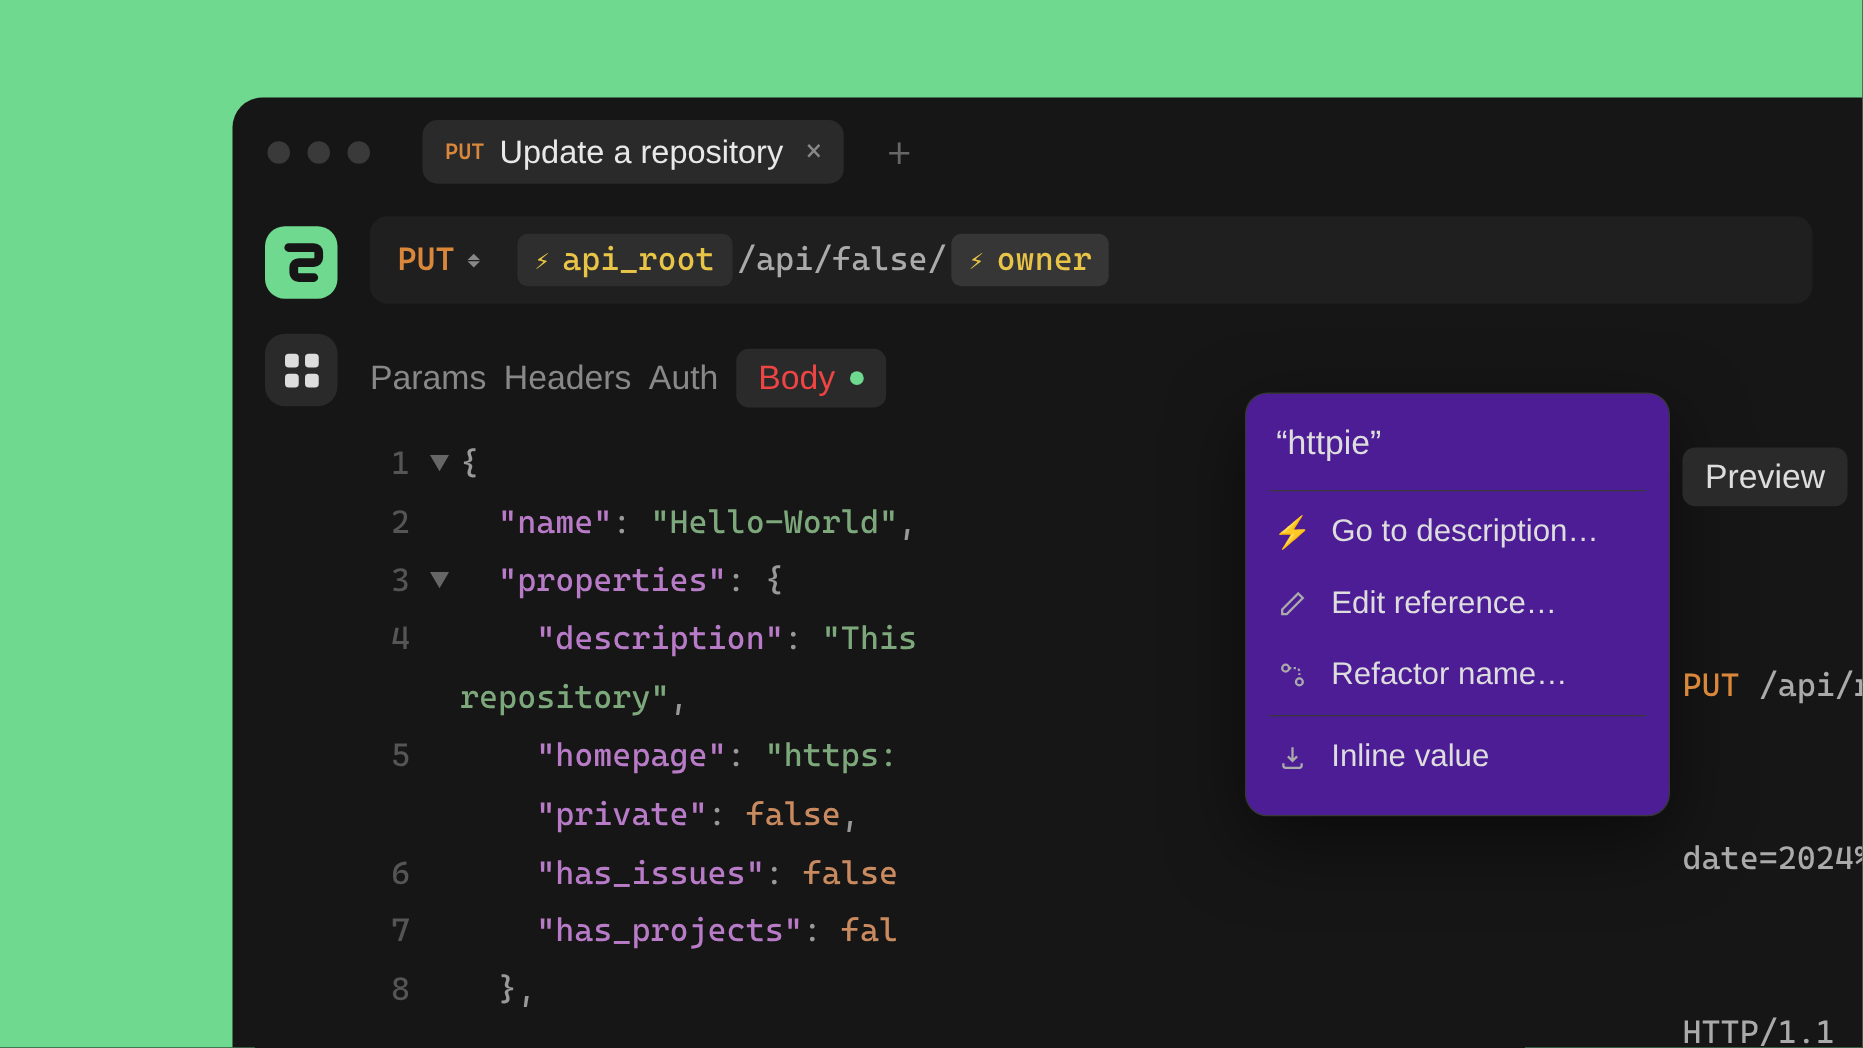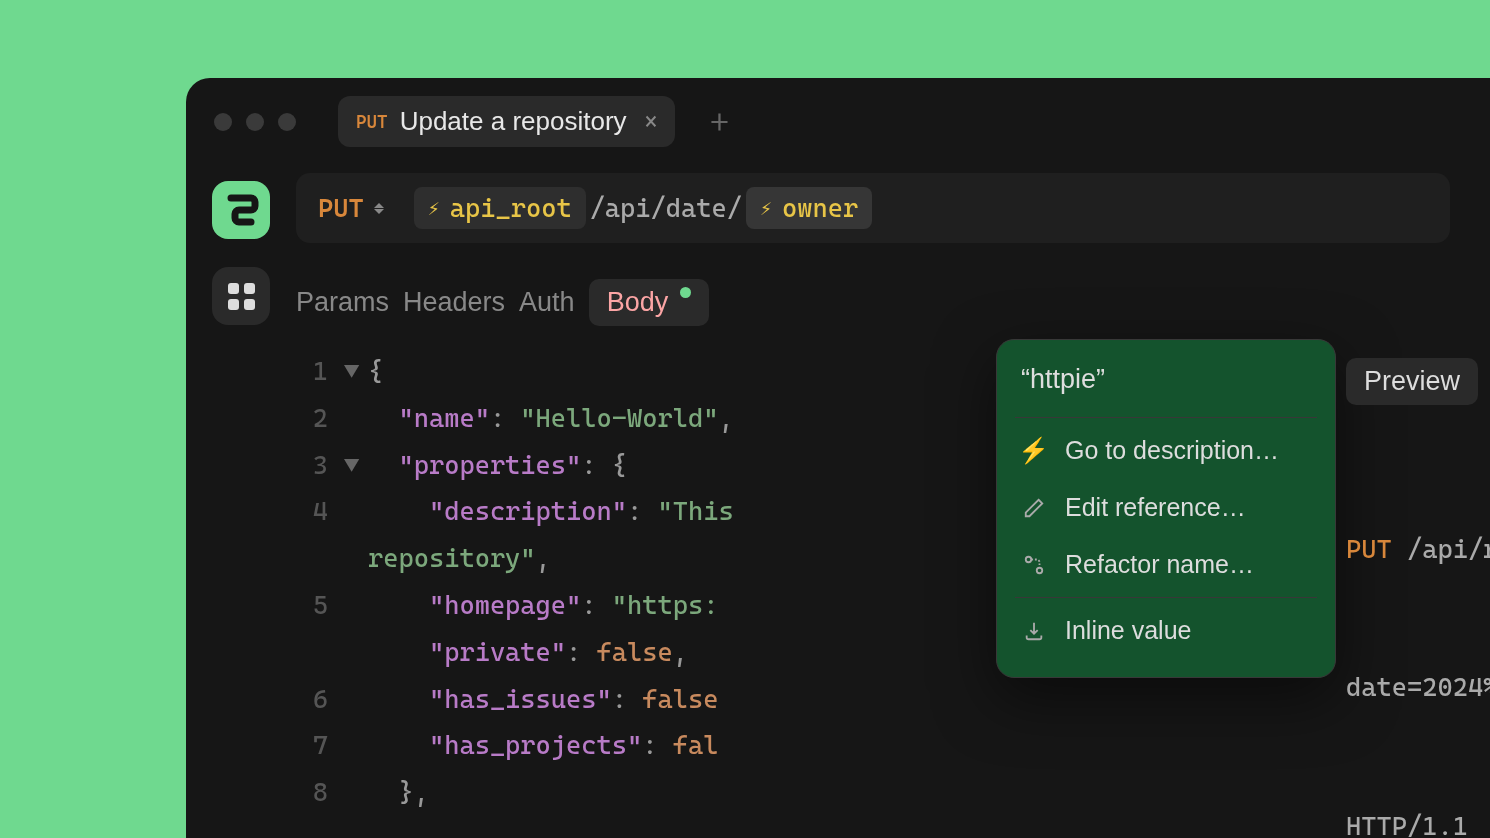--- a/index.html
+++ b/index.html
@@ -178,25 +178,26 @@
       gap: 14px;
       margin-top: 36px;
       font-size: 27px;
       font-family: -apple-system, BlinkMacSystemFont, sans-serif;
     }
     .req-tab {
       color: #888;
       cursor: pointer;
     }
     .req-tab-active {
-      color: #fca5a5;
+      color: #ef4444;
       background: #2a2a2a;
       padding: 8px 18px;
       border-radius: 10px;
       display: flex;
+      align-items: center;
       gap: 12px;
     }
     .dot-indicator {
       width: 11px;
       height: 11px;
       background: #6fd98f;
       border-radius: 50%;
     }
     .editor {
       margin-top: 22px;
@@ -222,24 +223,24 @@
     .code {
       color: #999;
       white-space: pre;
     }
     .tok-key { color: #b87bc7; }
     .tok-str { color: #7ca87c; }
     .tok-bool { color: #c88a5e; }
     .tok-punc { color: #999; }
     .context-menu {
       position: absolute;
-      top: 261px;
+      top: 236px;
       left: 810px;
       width: 340px;
-      background: #14532d;
+      background: #4c1d95;
       border: 1px solid #383838;
       border-radius: 18px;
       padding: 18px 0;
       box-shadow: 0 20px 60px rgba(0,0,0,0.5);
     }
     .menu-header {
       color: #ddd;
       font-size: 27px;
       padding: 6px 24px 18px 24px;
       font-family: -apple-system, BlinkMacSystemFont, sans-serif;
@@ -336,21 +337,21 @@
           <span class="chevron-updown">
             <span class="chevron-up"></span>
               <span class="chevron-down"></span>
           </span>
         </div>
         <div class="url-parts">
           <span class="var-chip">
             <span class="bolt-icon">⚡</span>
             <span class="var-name">api_root</span>
           </span>
-          <span class="url-text">/api/date/</span>
+          <span class="url-text">/api/false/</span>
           <span class="var-chip var-chip-active">
             <span class="bolt-icon">⚡</span>
             <span class="var-name">owner</span>
           </span>
         </div>
       </div>
 
       <div class="tabs-row">
         <span class="req-tab">Params</span>
         <span class="req-tab">Headers</span>

